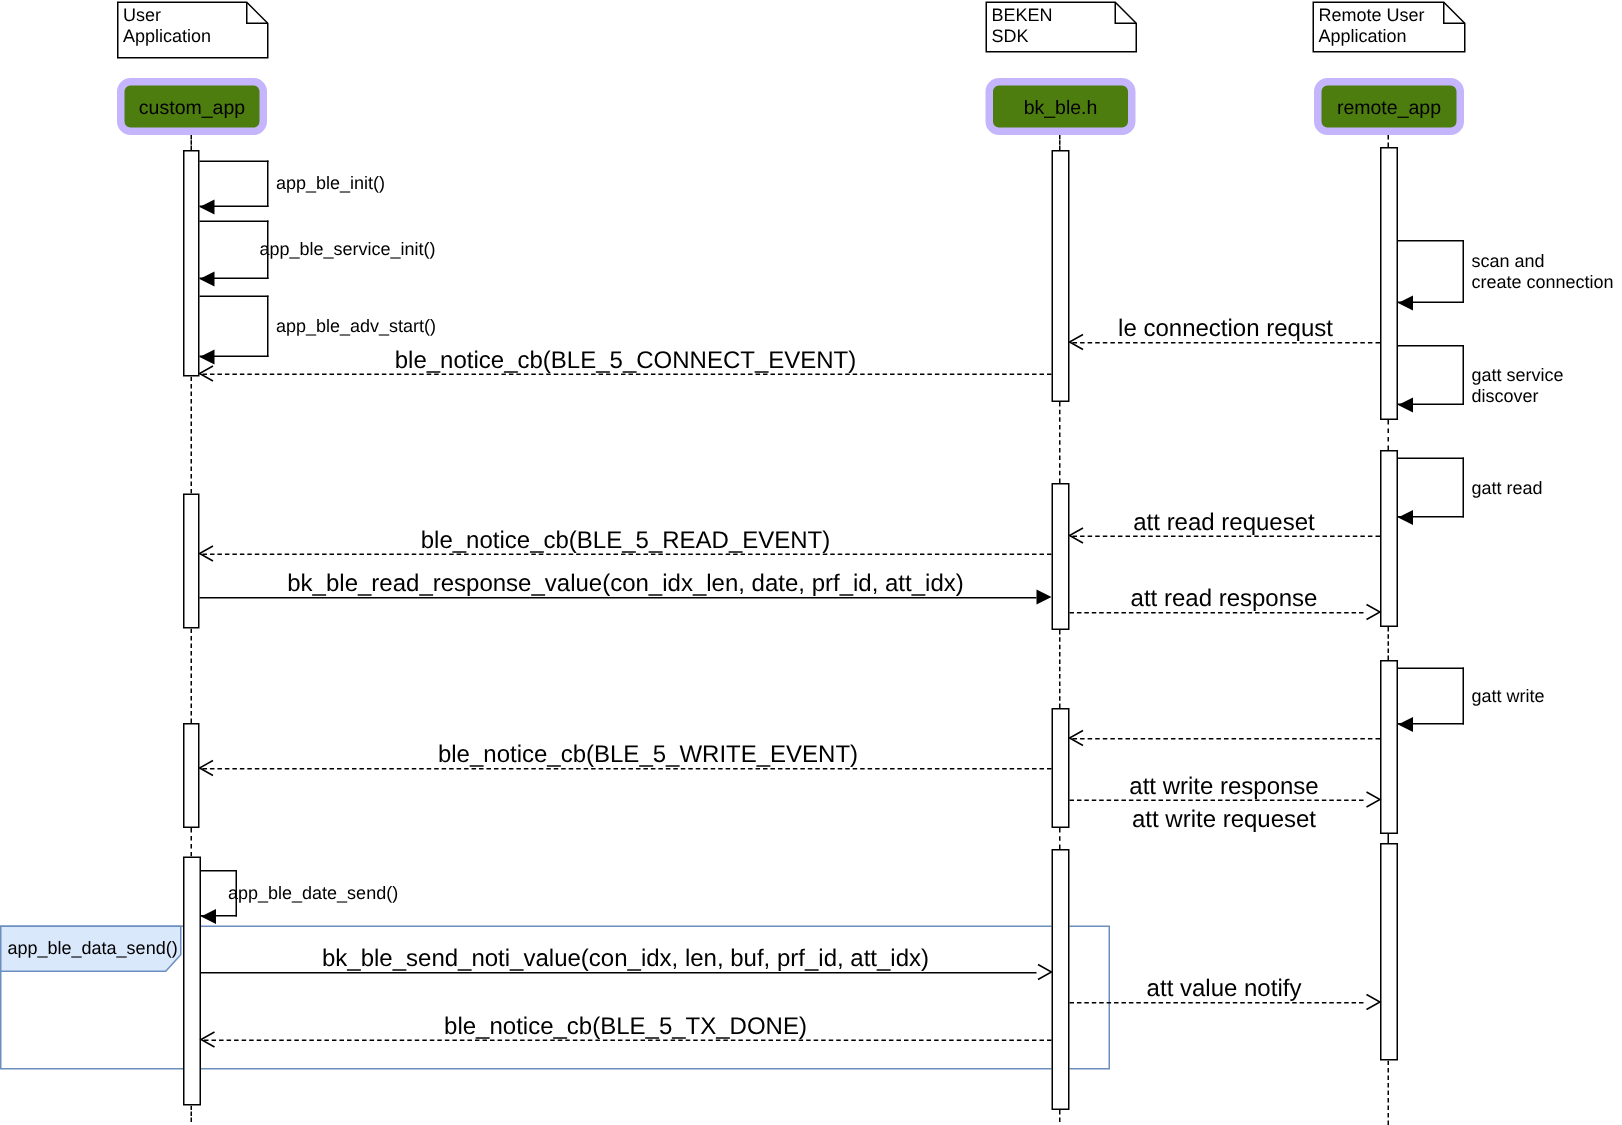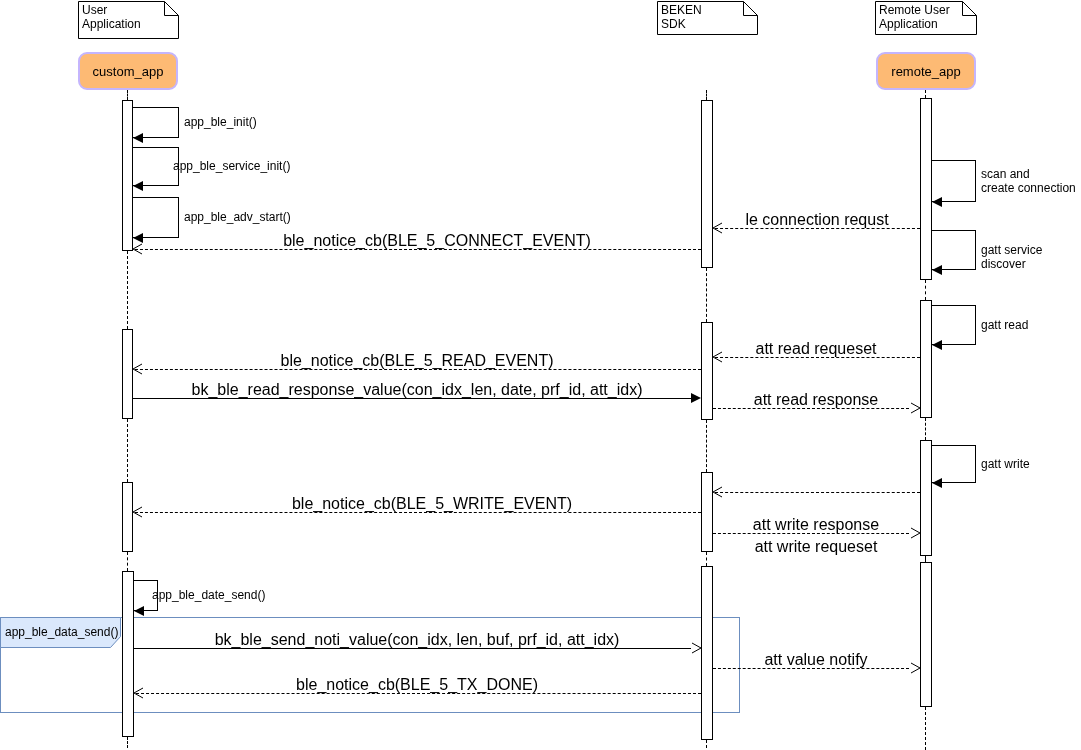--- a/index.html
+++ b/index.html
@@ -4,22 +4,22 @@
 <style>
   html,body { margin:0; padding:0; background:#fff; }
   .canvas {
     position:relative; width:1081px; height:750px; background:#ffffff;
     font-family:"Liberation Sans", sans-serif; color:#000; overflow:hidden;
   }
   .note-text {
     position:absolute; font-size:12px; line-height:14px; white-space:pre-line;
   }
   .actor-box {
-    position:absolute; box-sizing:border-box; border:2px solid #c4b5fd; border-radius:9px;
-    background:#fdba74; display:flex; align-items:center; justify-content:center;
+    position:absolute; box-sizing:border-box; border:5px solid #c4b5fd; border-radius:9px;
+    background:#4d7c0f; display:flex; align-items:center; justify-content:center;
     font-size:13px; white-space:nowrap;
   }
   .lifeline { position:absolute; width:0; border-left:1px dashed #000; }
   .activation { position:absolute; box-sizing:border-box; border:1px solid #000; background:#fff; }
   .loop { position:absolute; box-sizing:border-box; border:1px solid #000; border-left:none; background:transparent; }
   .loop-label { position:absolute; font-size:12px; line-height:14px; white-space:pre-line; }
   .msg-dashed { position:absolute; height:0; border-top:1px dashed #000; }
   .msg-solid  { position:absolute; height:0; border-top:1px solid #000; }
   .msg-label  { position:absolute; font-size:16px; white-space:nowrap; transform:translateX(-50%); }
   .frame { position:absolute; box-sizing:border-box; border:1px solid #6c8ebf; background:transparent; }
@@ -48,20 +48,23 @@
   <svg class="ah" style="left:875px; top:1px;" width="103" height="34">
     <path d="M0.5,0.5 L87.5,0.5 L101.5,14.5 L101.5,33.5 L0.5,33.5 Z" fill="#ffffff" stroke="#000000"></path>
     <path d="M87.5,0.5 L87.5,14.5 L101.5,14.5" fill="none" stroke="#000000"></path>
   </svg>
   <div class="note-text" style="left:879px; top:3px;">Remote User
 Application</div>
 
   <div class="actor-box" style="left:78px; top:52px; width:100px; height:38px;">
     <span>custom_app</span>
   </div>
+  <div class="actor-box" style="left:657px; top:52px; width:100px; height:38px;">
+    <span>bk_ble.h</span>
+  </div>
   <div class="actor-box" style="left:876px; top:52px; width:100px; height:38px;">
     <span>remote_app</span>
   </div>
 
   <div class="lifeline" style="left:127px; top:90px;  height:10px;"></div>
   <div class="lifeline" style="left:127px; top:251px; height:78px;"></div>
   <div class="lifeline" style="left:127px; top:419px; height:63px;"></div>
   <div class="lifeline" style="left:127px; top:552px; height:19px;"></div>
   <div class="lifeline" style="left:127px; top:737px; height:11px;"></div>
 
@@ -150,21 +153,21 @@
   <div class="msg-dashed" style="left:715px; top:228px; width:205px;"></div>
   <svg class="ah" style="left:712px; top:222px;" width="12" height="12">
       <path d="M10,1 L1,6 L10,11" fill="none" stroke="#000"></path>
     </svg>
   <div class="msg-label" style="left:817px; top:211px;">le connection requst</div>
 
   <div class="msg-dashed" style="left:135px; top:249px; width:566px;"></div>
   <svg class="ah" style="left:132px; top:243px;" width="12" height="12">
       <path d="M10,1 L1,6 L10,11" fill="none" stroke="#000"></path>
     </svg>
-  <div class="msg-label" style="left:437px; top:232px;">ble_notice_cb(BLE_5_CONNECT_EVENT)</div>
+  <div class="msg-label" style="left:417px; top:232px;">ble_notice_cb(BLE_5_CONNECT_EVENT)</div>
 
   <div class="msg-dashed" style="left:715px; top:357px; width:205px;"></div>
   <svg class="ah" style="left:712px; top:351px;" width="12" height="12">
       <path d="M10,1 L1,6 L10,11" fill="none" stroke="#000"></path>
     </svg>
   <div class="msg-label" style="left:816px; top:340px;">att read requeset</div>
 
   <div class="msg-dashed" style="left:135px; top:369px; width:566px;"></div>
   <svg class="ah" style="left:132px; top:363px;" width="12" height="12">
       <path d="M10,1 L1,6 L10,11" fill="none" stroke="#000"></path>

